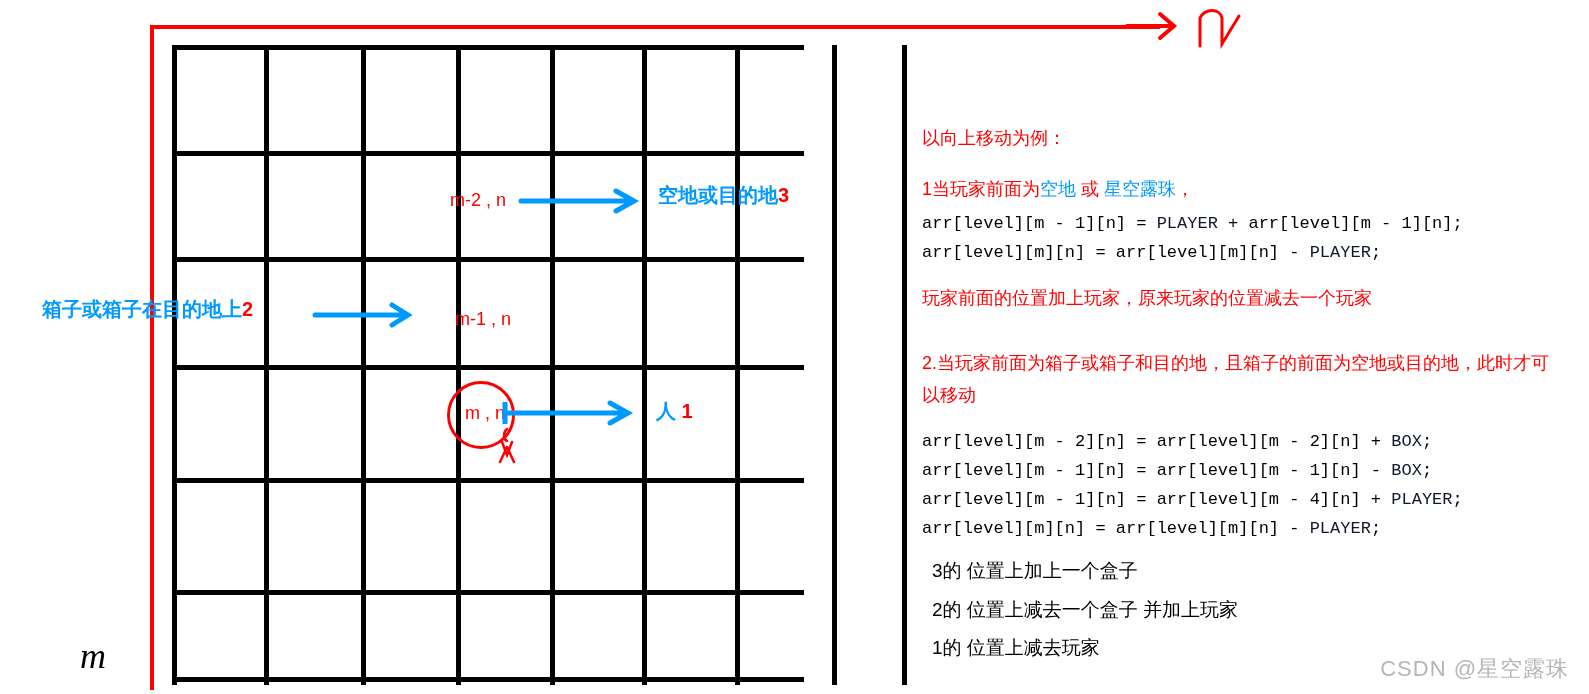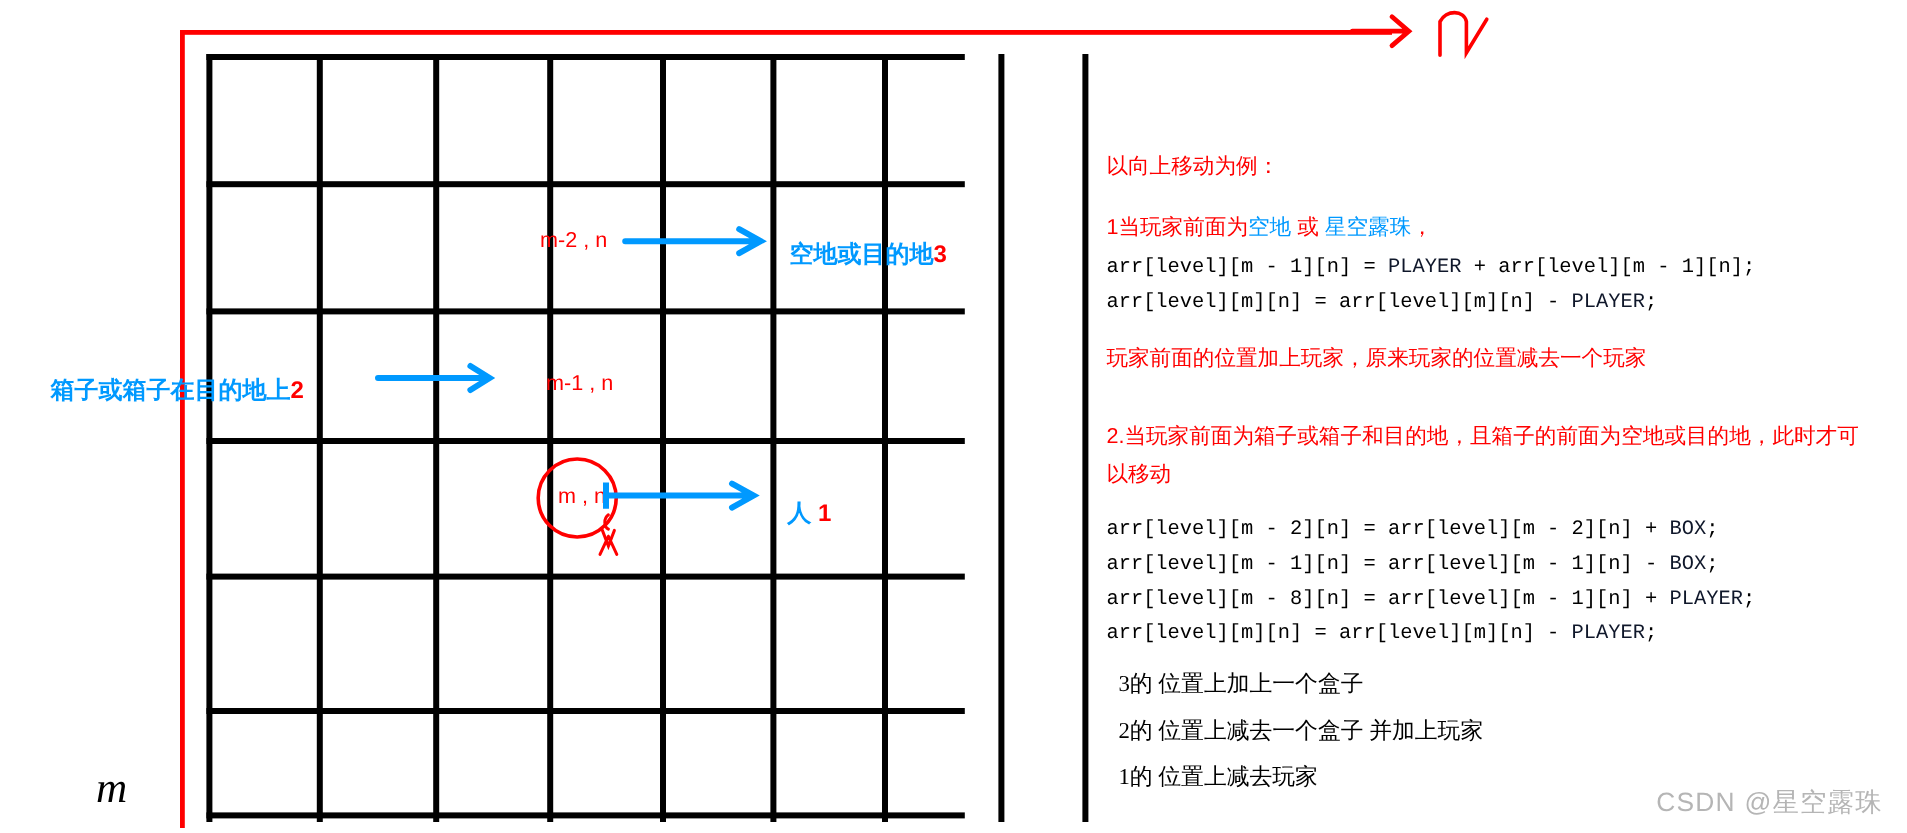--- a/index.html
+++ b/index.html
@@ -74,21 +74,20 @@
   }
   
   .blue-arrow-svg {
     position: absolute;
   }
   .blue-label {
     position: absolute;
     color: #0099ff;
     font-size: 20px;
     font-weight: bold;
-    margin-top: 16px;
   }
   .text-red { color: #ff0000; }
   
   .panel {
     position: absolute;
     left: 922px;
     top: 118px;
     width: 640px;
     line-height: 1.6;
   }
@@ -103,21 +102,20 @@
     font-size: 17px;
     white-space: pre;
     margin: 2px 0;
     color: #000000;
   }
   .panel .code .kw { color: #0f172a; }
   .panel .black-note {
     color: #000000;
     font-size: 19px;
     margin: 8px 0 8px 10px;
-    font-family: Liberation Serif, serif;
   }
   .watermark {
     position: absolute;
     right: 20px;
     bottom: 10px;
     color: rgba(120,120,120,0.55);
     font-size: 22px;
     letter-spacing: 1px;
   }
   .blue-inline { color: #0099ff; }
@@ -202,21 +200,21 @@
     <div class="code"><span>arr[level][m - 1][n] = </span><span class="kw">PLAYER</span><span> + arr[level][m - 1][n];</span></div>
     <div class="code"><span>arr[level][m][n] = arr[level][m][n] - </span><span class="kw">PLAYER</span><span>;</span></div>
 
     <div class="line-red" style="margin-top:18px;">玩家前面的位置加上玩家，原来玩家的位置减去一个玩家</div>
 
     <div class="line-red" style="margin-top:34px; line-height:1.8;">2.当玩家前面为箱子或箱子和目的地，且箱子的前面为空地或目的地，此时才可以移动</div>
 
     <div style="height:8px;"></div>
     <div class="code"><span>arr[level][m - 2][n] = arr[level][m - 2][n] + </span><span class="kw">BOX</span><span>;</span></div>
     <div class="code"><span>arr[level][m - 1][n] = arr[level][m - 1][n] - </span><span class="kw">BOX</span><span>;</span></div>
-    <div class="code"><span>arr[level][m - 8][n] = arr[level][m - 1][n] + </span><span class="kw">PLAYER</span><span>;</span></div>
+    <div class="code"><span>arr[level][m - 1][n] = arr[level][m - 4][n] + </span><span class="kw">PLAYER</span><span>;</span></div>
     <div class="code"><span>arr[level][m][n] = arr[level][m][n] - </span><span class="kw">PLAYER</span><span>;</span></div>
 
     <div class="black-note" style="margin-top:14px;">3的 位置上加上一个盒子</div>
     <div class="black-note">2的 位置上减去一个盒子  并加上玩家</div>
     <div class="black-note">1的 位置上减去玩家</div>
   </div>
 
   <div class="watermark">CSDN @星空露珠</div>
 </div>
 

